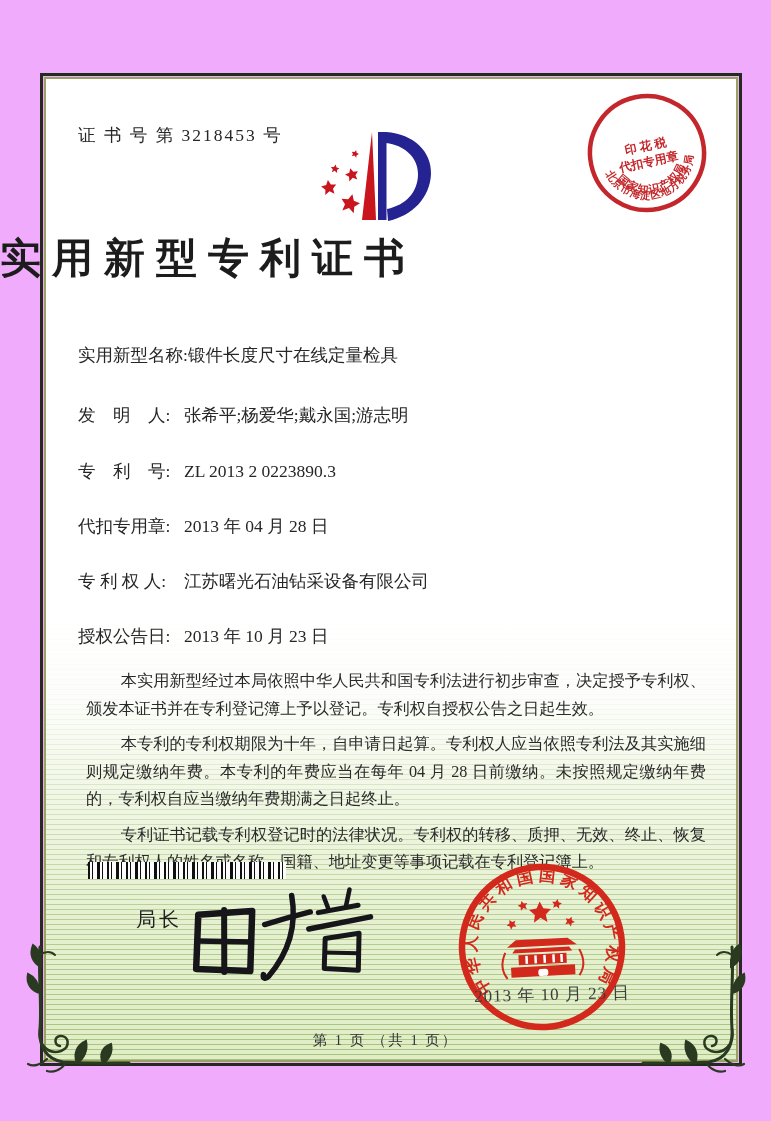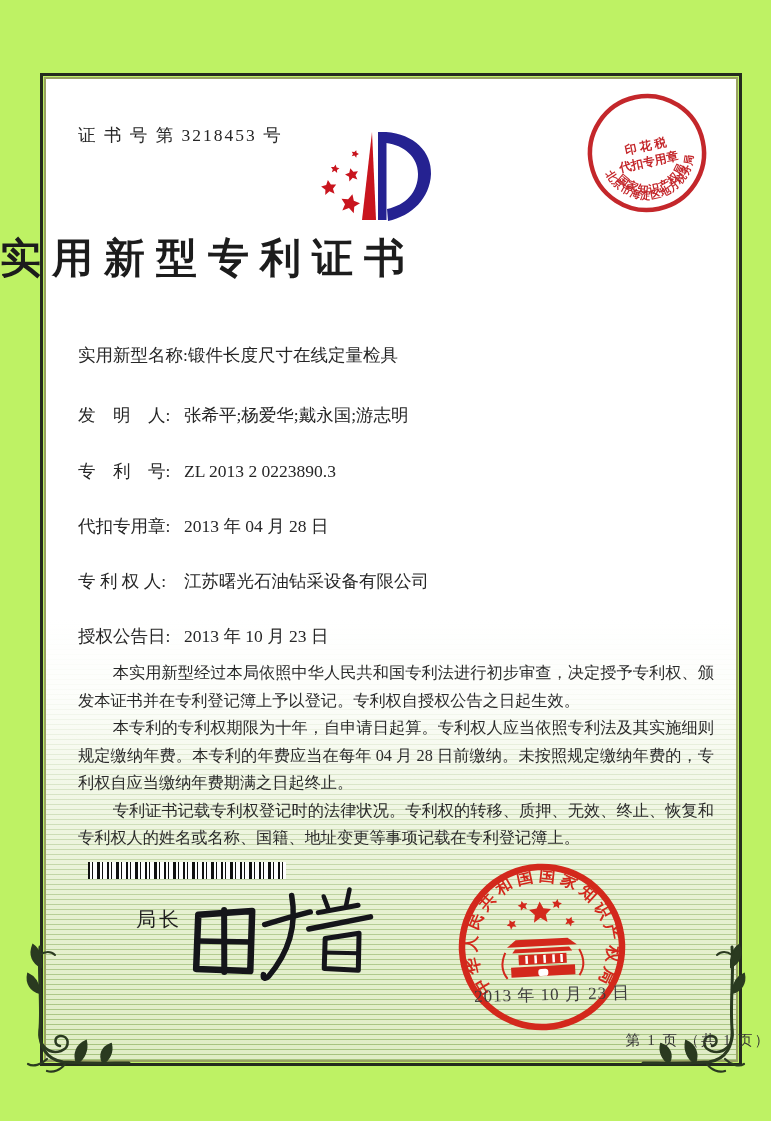--- a/index.html
+++ b/index.html
@@ -1,46 +1,46 @@
 <!DOCTYPE html>
 <html><head>
 <meta charset="utf-8">
 <style>
   html,body{margin:0;padding:0;background:#ffffff}
-  .page{position:relative;width:771px;height:1121px;overflow:hidden;background:#bef264;
+  .page{position:relative;width:771px;height:1121px;overflow:hidden;background:#f0abfc;
         font-family:"Liberation Serif","DejaVu Serif",serif;color:#262626}
   
   .frame{position:absolute;left:40px;top:73px;width:702px;height:993px;
          border:3px solid #242b1e;box-sizing:border-box}
   .frame-inner{position:absolute;inset:1px;border:2px solid #98a263;pointer-events:none}
   .bg-green{position:absolute;inset:3px;background-color:#e0edc6;
             background-image:repeating-linear-gradient(0deg,rgba(118,160,66,.55) 0 1px,rgba(255,255,255,0) 1px 5px)}
   .bg-white-fade{position:absolute;inset:3px;
     background:linear-gradient(180deg,#ffffff 0%,#ffffff 55%,rgba(255,255,255,.92) 63%,
                rgba(255,255,255,.58) 72%,rgba(255,255,255,.2) 85%,rgba(255,255,255,0) 100%)}
   
   .cert-no{position:absolute;left:78px;top:123px;font-size:17.5px;letter-spacing:2px;white-space:nowrap}
   .title{position:absolute;left:0;top:231px;width:771px;text-align:left;
          font-size:41px;font-weight:bold;letter-spacing:11px;color:#1c1c1c;white-space:nowrap}
   .field{position:absolute;left:78px;font-size:17.5px;white-space:nowrap}
   .field .lab{display:inline-block;min-width:106px}
   .field .val{margin-left:0}
   .f0{top:343px}.f1{top:403px}.f2{top:459px}.f3{top:514px}.f4{top:569px}.f5{top:624px}
   .paras{position:absolute;left:78px;top:660px;width:636px;font-size:16.2px;
          line-height:27.5px;text-align:justify;color:#2a2a2a}
-  .paras p{margin:0;text-indent:2.15em}
+  .paras p{margin:8px;text-indent:2.15em}
   .barcode{position:absolute;left:88px;top:862px;width:198px;height:17px;
     background:repeating-linear-gradient(90deg,#101010 0 2px,#fdfdfd 2px 4px,#101010 4px 5px,
       #fdfdfd 5px 9px,#101010 9px 12px,#fdfdfd 12px 14px,#101010 14px 15px,#fdfdfd 15px 19px)}
   .role{position:absolute;left:136px;top:906px;font-size:20px;letter-spacing:3px;color:#1f1f1f}
   .sig-svg{position:absolute;left:185px;top:884px}
   .seal-svg{position:absolute;left:450px;top:855px}
   .seal-date{position:absolute;left:474px;top:983px;font-size:17px;color:#3d3d3d;
              letter-spacing:1px;transform:rotate(-1.5deg);white-space:nowrap}
-  .footer{position:absolute;left:0;top:1031px;width:771px;text-align:right;
+  .footer{position:absolute;left:0;top:1031px;width:771px;text-align:center;
           font-size:14.5px;color:#333;letter-spacing:2px}
   .stamp-svg{position:absolute;left:582px;top:88px}
   .logo-svg{position:absolute;left:310px;top:124px}
   .orn{position:absolute;top:933px}
   .orn-left{left:25px}
   .orn-right{left:637px;transform:scaleX(-1)}
   .stamp-text{font-family:"Liberation Serif","DejaVu Serif",serif;font-weight:bold}
 </style>
 </head>
 <body>

